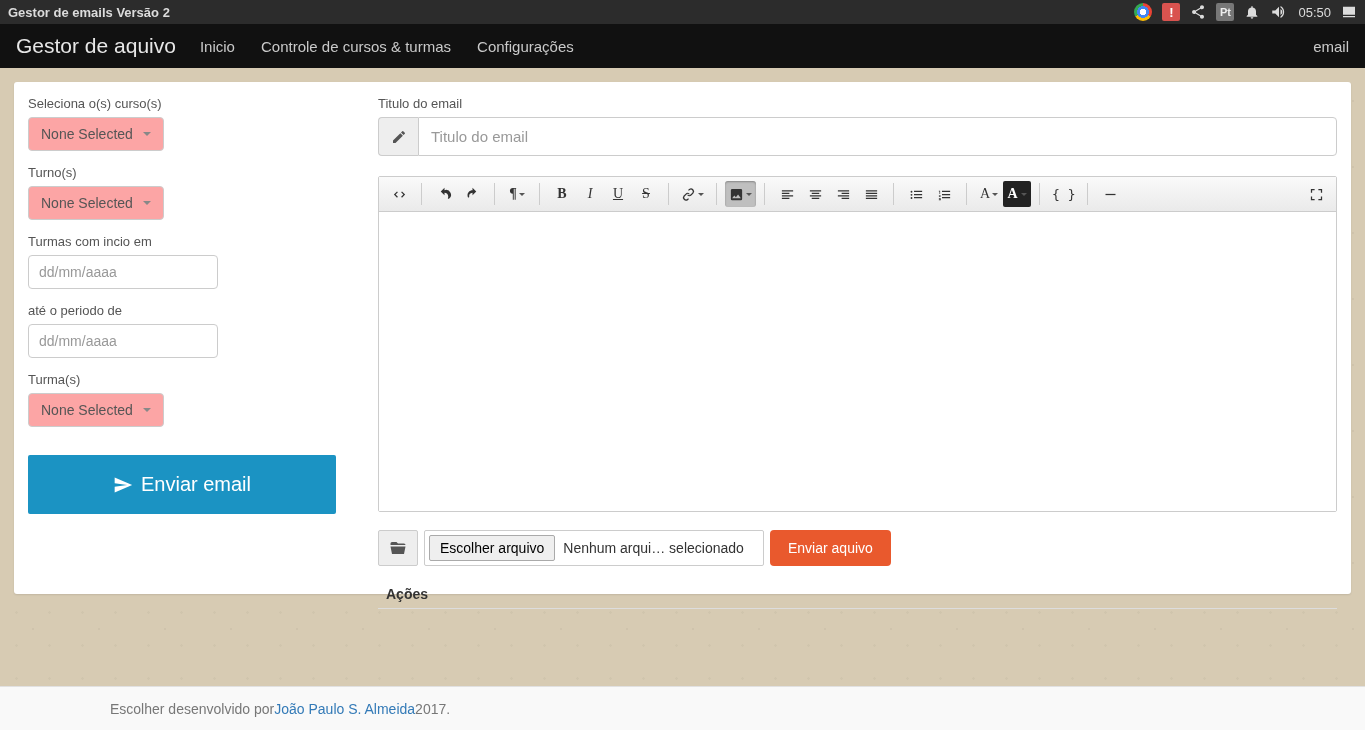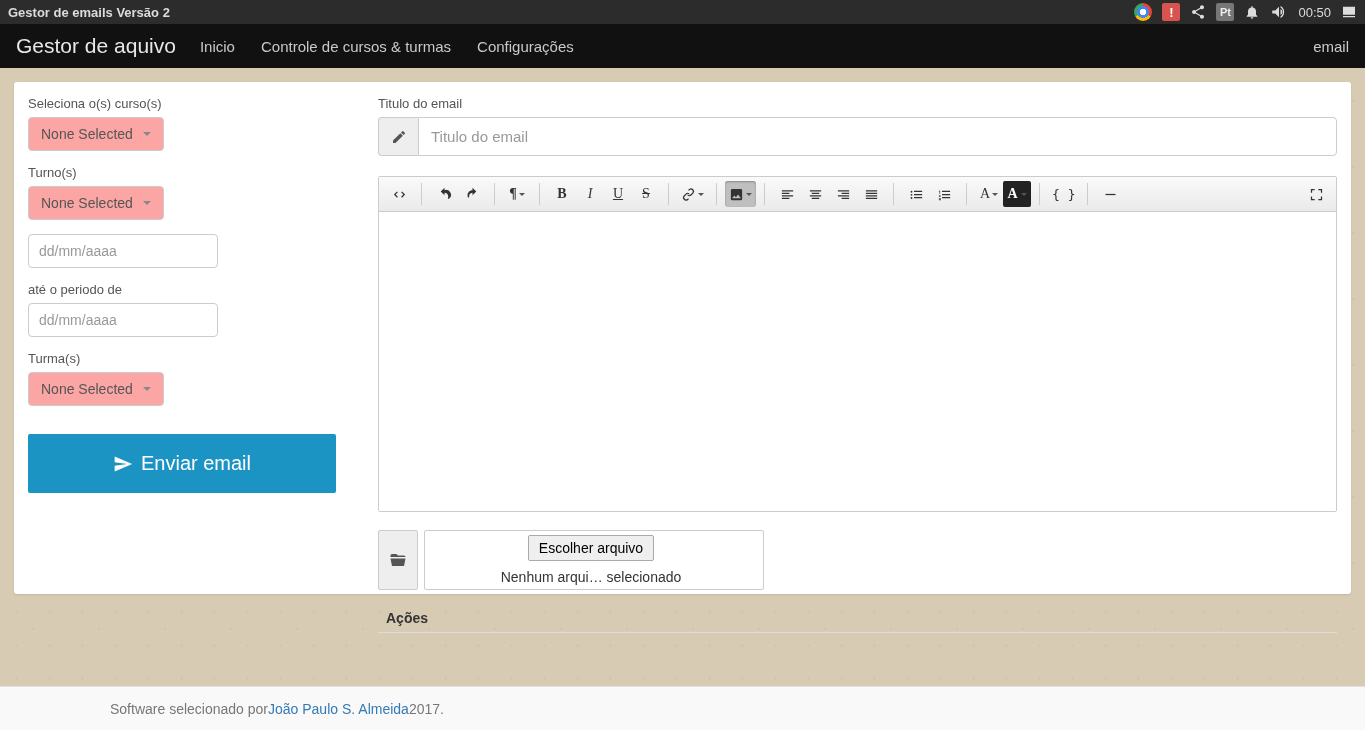--- a/index.html
+++ b/index.html
@@ -208,21 +208,20 @@
     border-radius:2px;
   }
   .file-addon svg { fill:#555; }
   .file-picker {
     display:flex; align-items:center;
     border:1px solid #ccc;
     border-radius:2px;
     padding: 4px 10px 4px 4px;
     gap: 8px;
     width: 340px;
-    flex-direction: column;
   }
   .choose-btn {
     background:#efefef;
     border:1px solid #aaa;
     border-radius:2px;
     padding:4px 10px;
     font-size:14px;
     cursor:pointer;
   }
   .file-status { color:#333; font-size:14px; white-space:nowrap; overflow:hidden; text-overflow:ellipsis;}
@@ -278,21 +277,21 @@
     <span class="tray-item">
       <svg class="tray-svg" width="16" height="16" viewBox="0 0 24 24">
           <path d="M12 22a2 2 0 0 0 2-2h-4a2 2 0 0 0 2 2zm6-6V11a6 6 0 0 0-5-5.9V4a1 1 0 0 0-2 0v1.1A6 6 0 0 0 6 11v5l-2 2v1h16v-1l-2-2z"></path>
         </svg>
     </span>
     <span class="tray-item">
       <svg class="tray-svg" width="18" height="18" viewBox="0 0 24 24">
           <path d="M3 10v4h4l5 5V5L7 10H3zm13.5 2a4.5 4.5 0 0 0-2.5-4v8a4.5 4.5 0 0 0 2.5-4zm-2.5-8v2.1a7 7 0 0 1 0 11.8V20a9 9 0 0 0 0-16z"></path>
         </svg>
     </span>
-    <span class="tray-item" style="font-weight:400">00:50</span>
+    <span class="tray-item" style="font-weight:400">05:50</span>
     <span class="tray-item">
       <svg class="tray-svg" width="16" height="16" viewBox="0 0 24 24">
           <path d="M3 4h18v12H3V4zm0 14h18v2H3v-2z"></path>
         </svg>
     </span>
   </div>
 </div>
 
 <div class="app-nav">
   <span class="brand">Gestor de aquivo</span>
@@ -319,20 +318,21 @@
 
       <div class="section-gap">
         <label class="form-label">Turno(s)</label>
         <button class="dropdown-btn">
           <span>None Selected</span>
           <span class="caret"></span>
         </button>
       </div>
 
       <div class="section-gap">
+        <label class="form-label">Turmas com incio em</label>
         <input class="text-input" placeholder="dd/mm/aaaa" style="">
       </div>
 
       <div class="section-gap">
         <label class="form-label">até o periodo de</label>
         <input class="text-input" placeholder="dd/mm/aaaa" style="">
       </div>
 
       <div class="section-gap">
         <label class="form-label">Turma(s)</label>
@@ -490,27 +490,28 @@
       <div class="file-row">
         <span class="file-addon">
           <svg width="18" height="18" viewBox="0 0 24 24">
               <path d="M10 4H4a2 2 0 0 0-2 2v2h20V8a2 2 0 0 0-2-2h-8l-2-2zm12 6H2l2 10h16l2-10z"></path>
             </svg>
         </span>
         <div class="file-picker">
           <button class="choose-btn">Escolher arquivo</button>
           <span class="file-status">Nenhum arqui… selecionado</span>
         </div>
+        <button class="btn-orange">Enviar aquivo</button>
       </div>
 
       <div class="table-head">
         <span class="th-act">Ações</span>
       </div>
     </div>
 
   </div>
 </div>
 
 <div class="footer">
-  <span>Software selecionado por </span>
+  <span>Escolher desenvolvido por </span>
   <a href="#">João Paulo S. Almeida</a>
   <span> 2017.</span>
 </div>
 
 </body></html>

